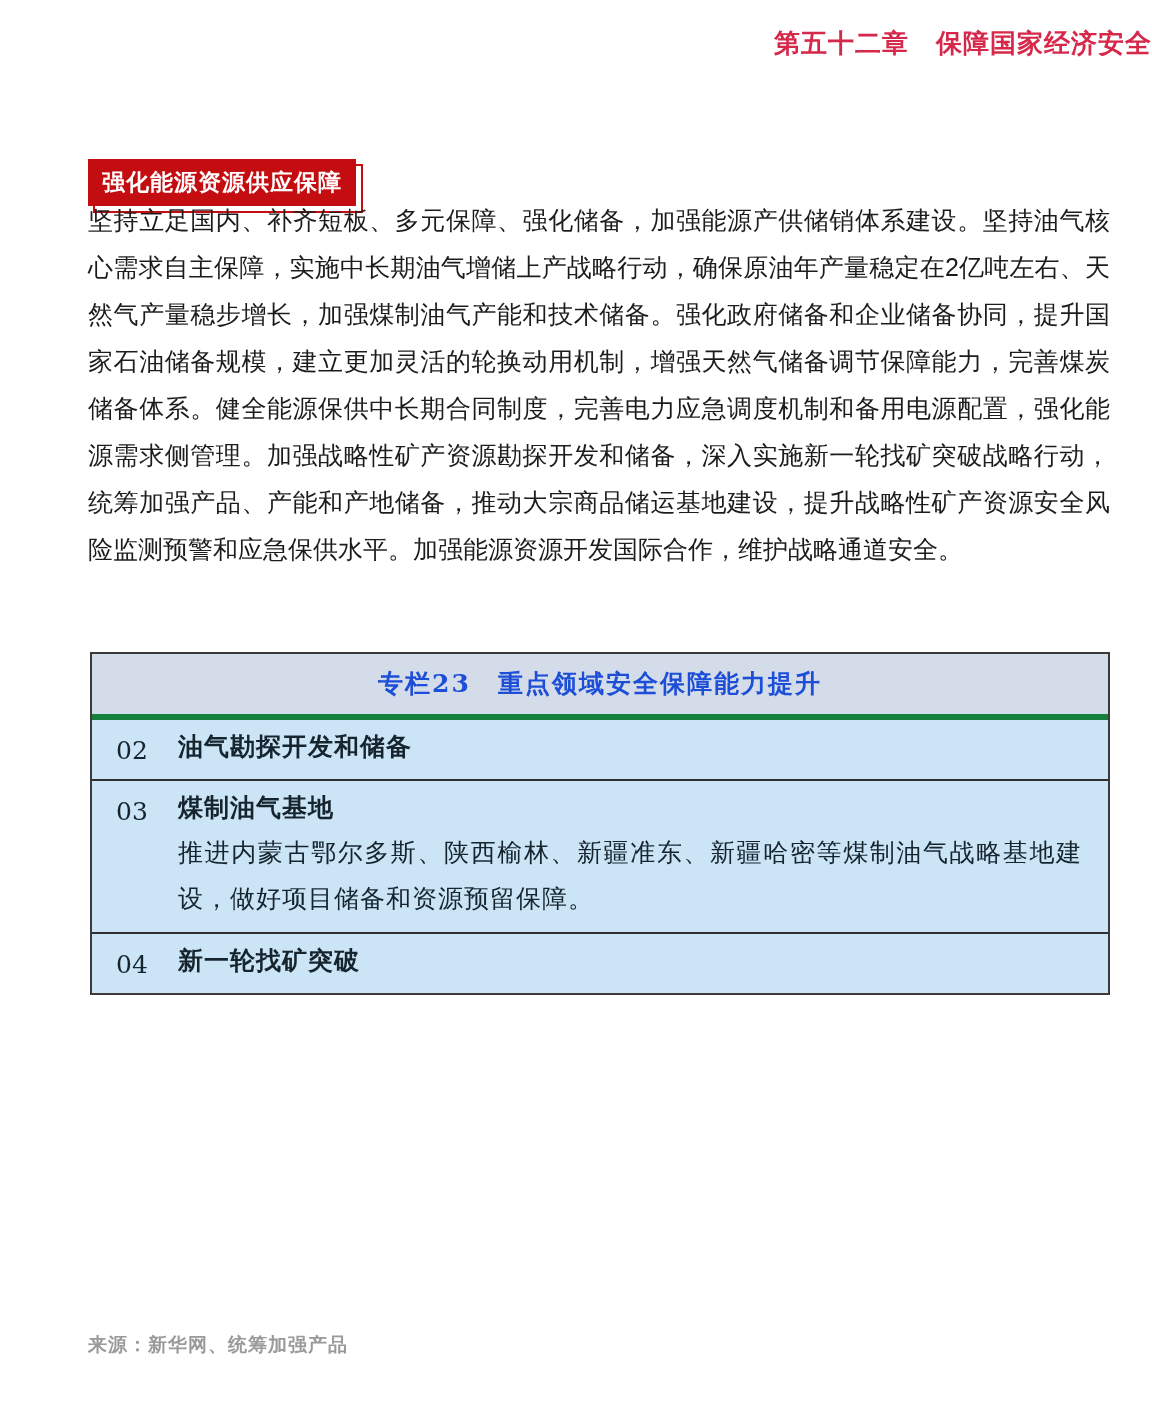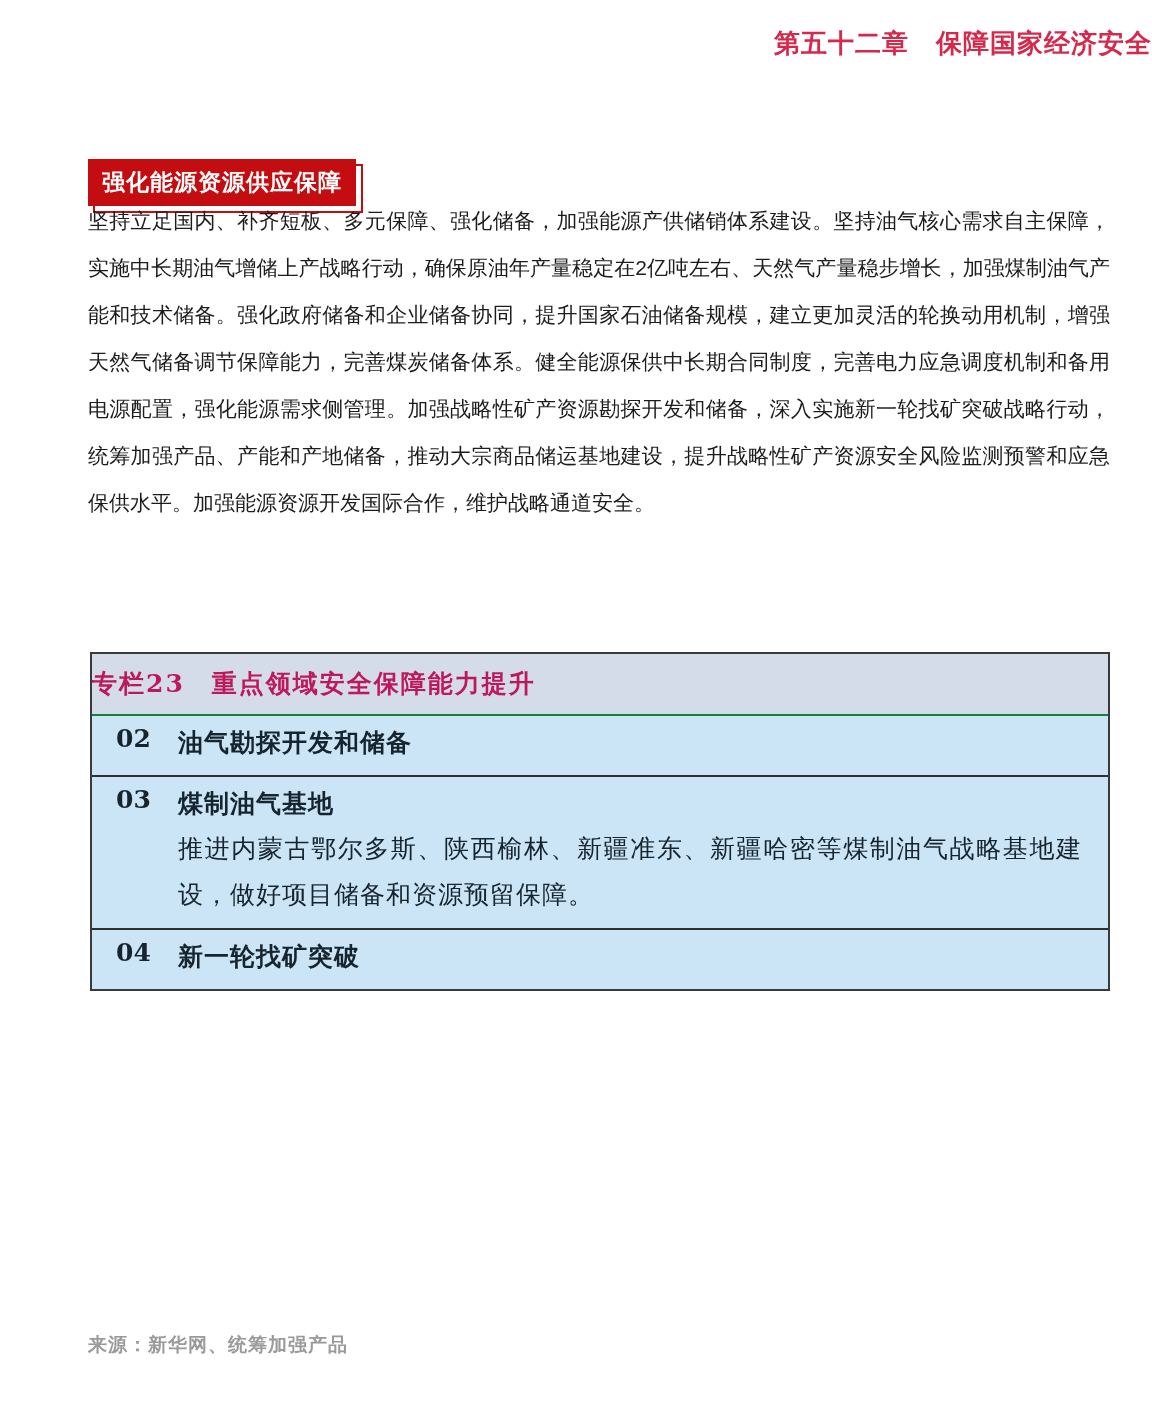--- a/index.html
+++ b/index.html
@@ -36,57 +36,58 @@
     content: "";
     position: absolute;
     top: 5px; left: 5px; right: -7px; bottom: -7px;
     border: 2px solid #c30d11;
     pointer-events: none;
   }
   .paragraph {
     position: absolute;
     top: 197px; left: 88px;
     width: 1022px;
-    font-size: 21px;
+    font-size: 25px;
     line-height: 47px;
     color: #1c1c1c;
     text-align: justify;
     text-justify: inter-character;
   }
   .panel {
     position: absolute;
     top: 652px; left: 90px;
     width: 1020px;
     box-sizing: border-box;
     border: 2px solid #3a3a3a;
     font-family: "DejaVu Serif", "Liberation Serif", serif;
   }
   .panel-header {
     background: #d4dbe9;
-    border-bottom: 2px solid #15803d;
+    border-bottom: 6px solid #15803d;
+    text-align: center;
     font-size: 25px;
     font-weight: bold;
-    color: #be185d;
+    color: #1d4ed8;
     padding: 13px 0 14px 0;
     letter-spacing: 2px;
   }
   .panel-item {
     position: relative;
     background: #cbe5f7;
     padding: 4px 26px 10px 86px;
     font-size: 25px;
     color: #16242e;
     border-bottom: 2px solid #2f2f2f;
   }
   .panel-item:last-child { border-bottom: none; }
   .item-number {
     position: absolute;
-    left: 24px; top: 0;
+    left: 24px; top: 8px;
     line-height: 45px;
-    font-weight: 700;
+    font-weight: 400;
   }
   .item-title {
     display: block;
     line-height: 45px;
     font-weight: bold;
     letter-spacing: 1px;
   }
   .item-body {
     line-height: 46px;
     text-align: justify;

